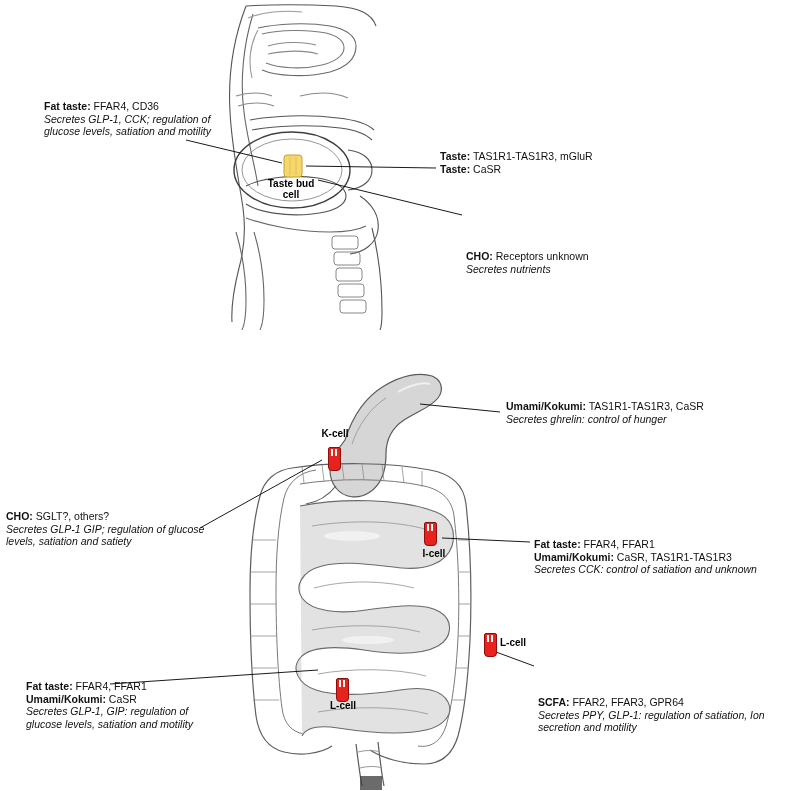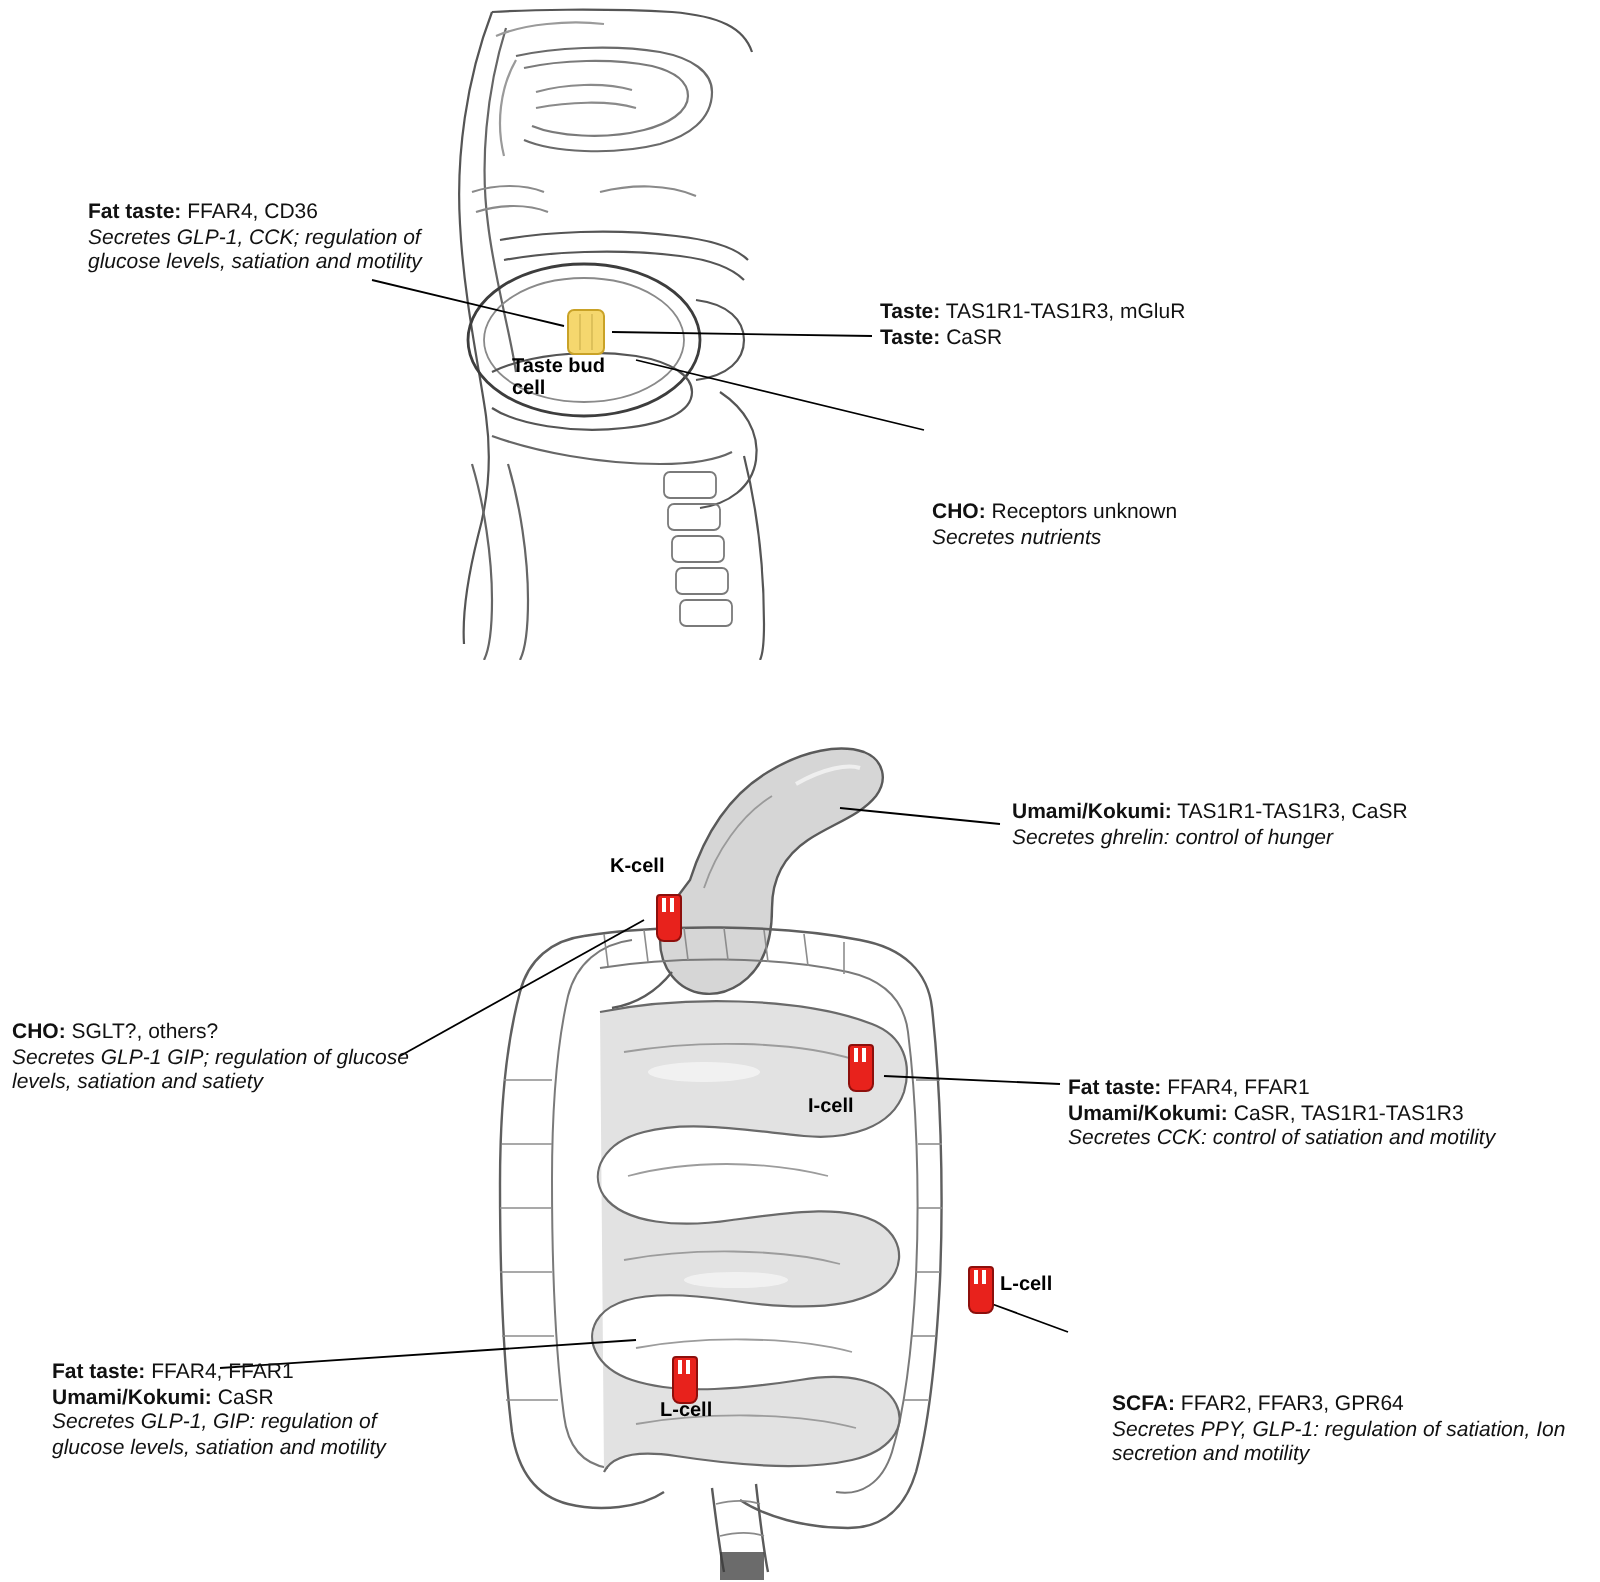--- a/index.html
+++ b/index.html
@@ -32,21 +32,21 @@
     font-weight: normal;
     font-style: normal;
   }
   
   .celllabel {
     position: absolute;
     font-size: 10px;
     font-weight: bold;
     color: #000000;
     line-height: 11px;
-    text-align: left;
+    text-align: center;
   }
   svg.art {
     position: absolute;
     top: 0;
     left: 0;
   }
   
   .cellicon {
     position: absolute;
     width: 11px;
@@ -278,27 +278,27 @@
   </div>
 
   <div class="annot" style="left:6px; top:510px; width:204px;">
     <div><span class="hdr">CHO:</span><span class="plain"> SGLT?, others?</span></div>
     <div class="body">Secretes GLP-1 GIP; regulation of glucose levels, satiation and satiety</div>
   </div>
 
   <div class="annot" style="left:534px; top:538px; width:250px;">
     <div><span class="hdr">Fat taste:</span><span class="plain"> FFAR4, FFAR1</span></div>
     <div><span class="hdr">Umami/Kokumi:</span><span class="plain"> CaSR, TAS1R1-TAS1R3</span></div>
-    <div class="body">Secretes CCK: control of satiation and motility</div>
+    <div class="body">Secretes CCK: control of satiation and unknown</div>
   </div>
 
   <div class="annot" style="left:26px; top:680px; width:200px;">
     <div><span class="hdr">Fat taste:</span><span class="plain"> FFAR4, FFAR1</span></div>
     <div><span class="hdr">Umami/Kokumi:</span><span class="plain"> CaSR</span></div>
     <div class="body">Secretes GLP-1, GIP: regulation of glucose levels, satiation and motility</div>
   </div>
 
-  <div class="annot" style="left:556px; top:696px; width:236px;">
+  <div class="annot" style="left:538px; top:696px; width:236px;">
     <div><span class="hdr">SCFA:</span><span class="plain"> FFAR2, FFAR3, GPR64</span></div>
     <div class="body">Secretes PPY, GLP-1: regulation of satiation, Ion secretion and motility</div>
   </div>
 
 </div>
 
 </body></html>

